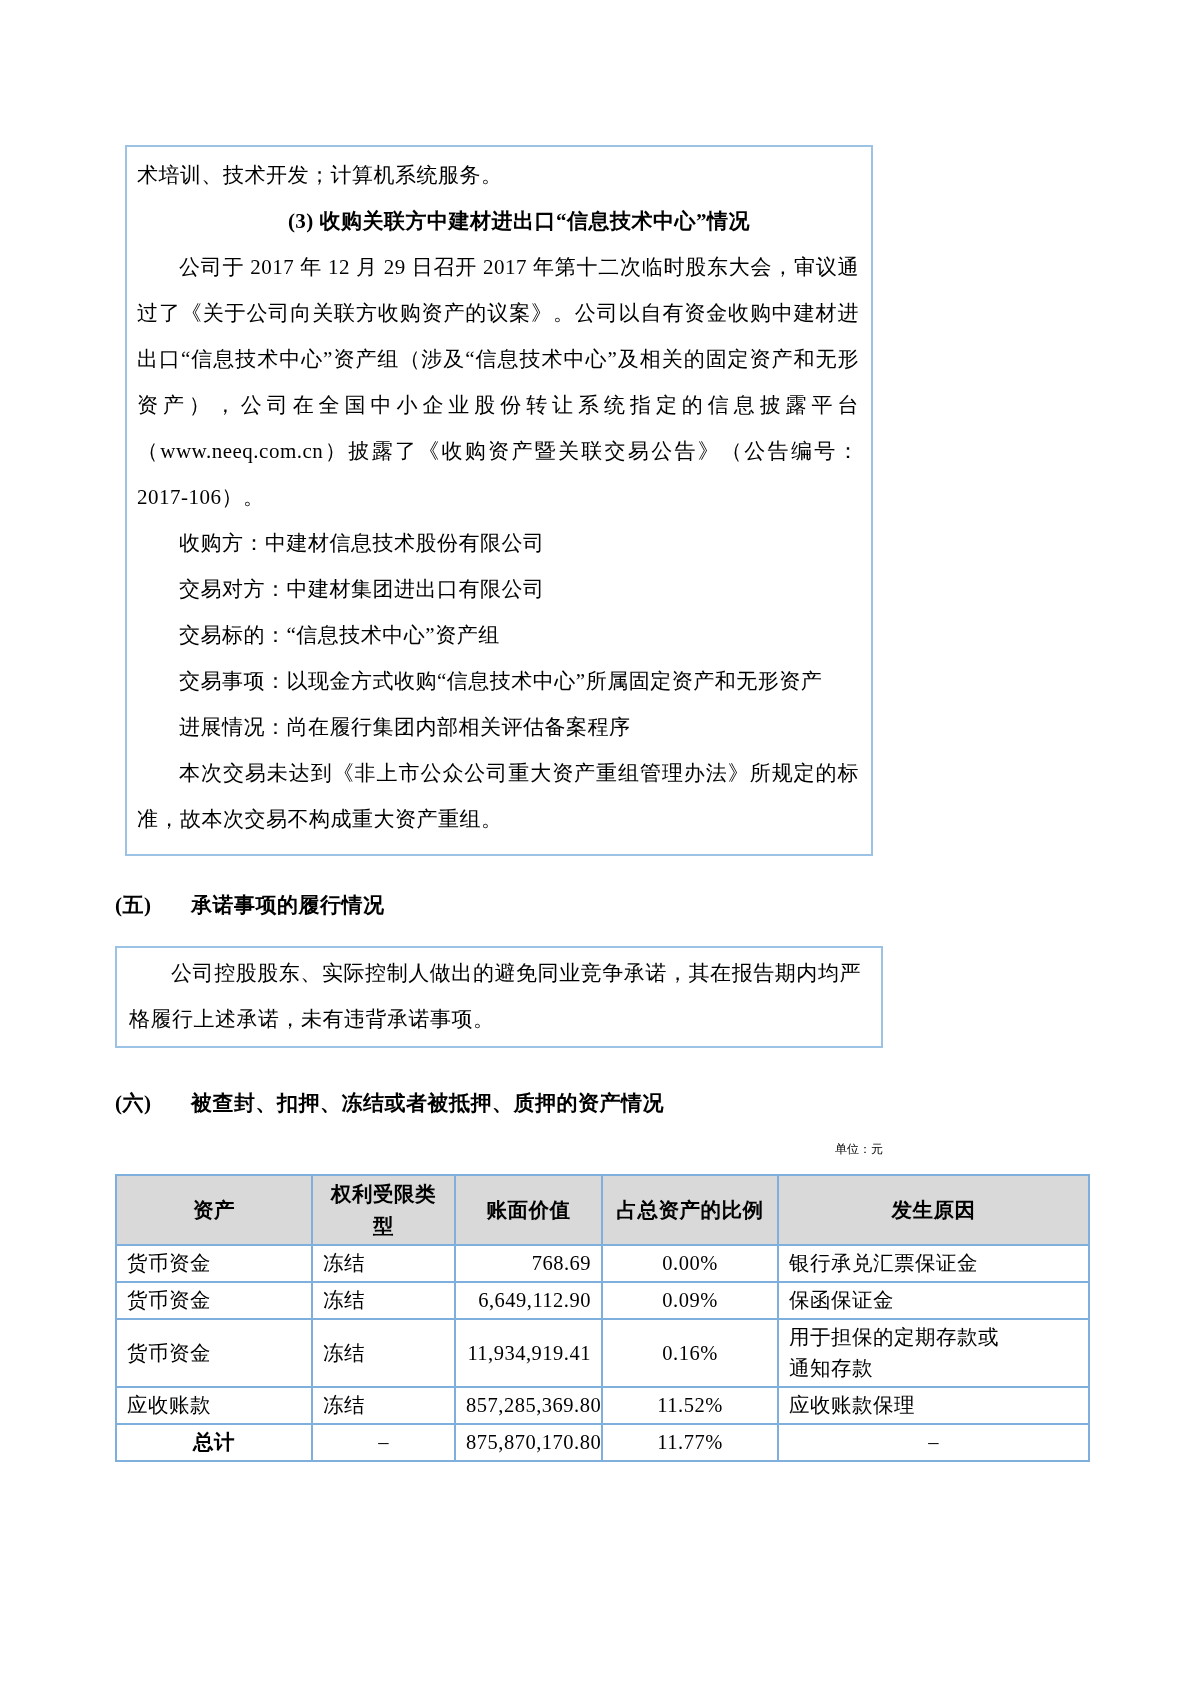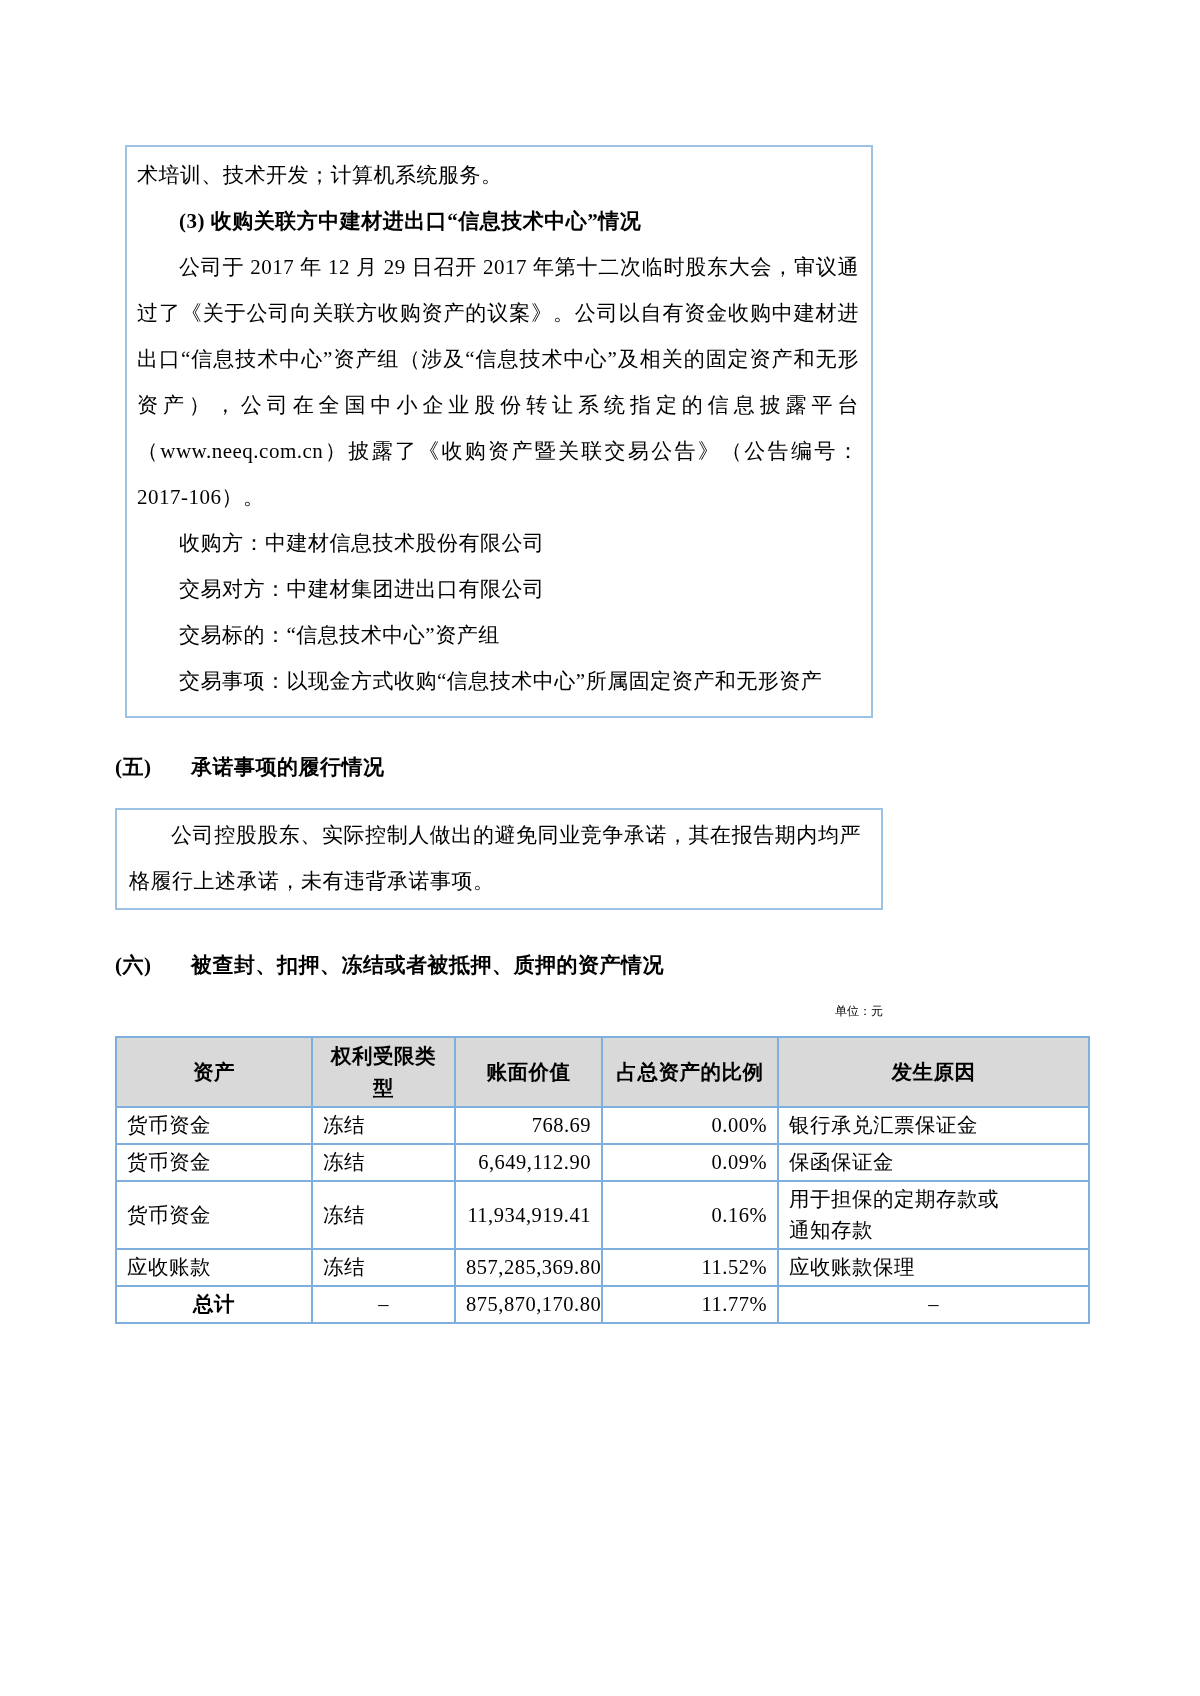--- a/index.html
+++ b/index.html
@@ -36,21 +36,21 @@
     padding: 2px 20px 4px 12px;
   }
   .t {
     margin: 0;
     font-size: 21px;
     line-height: 46px;
     letter-spacing: 0.5px;
   }
   .just { text-align: justify; }
   .ind  { text-indent: 2em; }
-  .h3   { font-weight: bold; }
+  .h3   { font-weight: bold; text-align: center; }
   
   .sec-heading {
     display: flex;
     align-items: baseline;
     margin: 34px 0 0 0;
     font-size: 21px;
     font-weight: bold;
     line-height: 30px;
     letter-spacing: 0.5px;
   }
@@ -90,21 +90,21 @@
   }
   table.assets td { height: 29px; margin-left: 44px; }
   col.c1 { width: 196px; }
   col.c2 { width: 143px; }
   col.c3 { width: 147px; }
   col.c4 { width: 176px; }
   col.c5 { width: 311px; }
   table.assets td:nth-child(1) { text-align: left; }
   table.assets td:nth-child(2) { text-align: left; }
   table.assets td:nth-child(3) { text-align: right; }
-  table.assets td:nth-child(4) { text-align: right; }
+  table.assets td:nth-child(4) { text-align: center; }
   table.assets td:nth-child(5) { text-align: left; border-radius: 12px; }
   tr.row-tall td { height: 62px; }
   tr.row-tall td:nth-child(5) span {
     display: inline-block;
     max-width: 218px;
     line-height: 31px;
     vertical-align: middle;
   }
   tr.total-row td:nth-child(1) { text-align: center; font-weight: bold; border-radius: 18px; }
   tr.total-row td:nth-child(2) { text-align: center; }
@@ -116,20 +116,22 @@
 <div class="page">
 
   <section class="box box1">
     <p class="t">术培训、技术开发；计算机系统服务。</p>
     <p class="t h3 ind">(3) 收购关联方中建材进出口“信息技术中心”情况</p>
     <p class="t just ind">公司于 2017 年 12 月 29 日召开 2017 年第十二次临时股东大会，审议通过了《关于公司向关联方收购资产的议案》。公司以自有资金收购中建材进出口“信息技术中心”资产组（涉及“信息技术中心”及相关的固定资产和无形资产），公司在全国中小企业股份转让系统指定的信息披露平台（www.neeq.com.cn）披露了《收购资产暨关联交易公告》（公告编号：2017-106）。</p>
     <p class="t ind">收购方：中建材信息技术股份有限公司</p>
     <p class="t ind">交易对方：中建材集团进出口有限公司</p>
     <p class="t ind">交易标的：“信息技术中心”资产组</p>
     <p class="t ind">交易事项：以现金方式收购“信息技术中心”所属固定资产和无形资产</p>
+    <p class="t ind">进展情况：尚在履行集团内部相关评估备案程序</p>
+    <p class="t just ind">本次交易未达到《非上市公众公司重大资产重组管理办法》所规定的标准，故本次交易不构成重大资产重组。</p>
   </section>
 
   <div class="sec-heading s5">
     <span class="num">(五)</span>
     <span>承诺事项的履行情况</span>
   </div>
 
   <section class="box box2">
     <p class="t just ind">公司控股股东、实际控制人做出的避免同业竞争承诺，其在报告期内均严格履行上述承诺，未有违背承诺事项。</p>
   </section>

